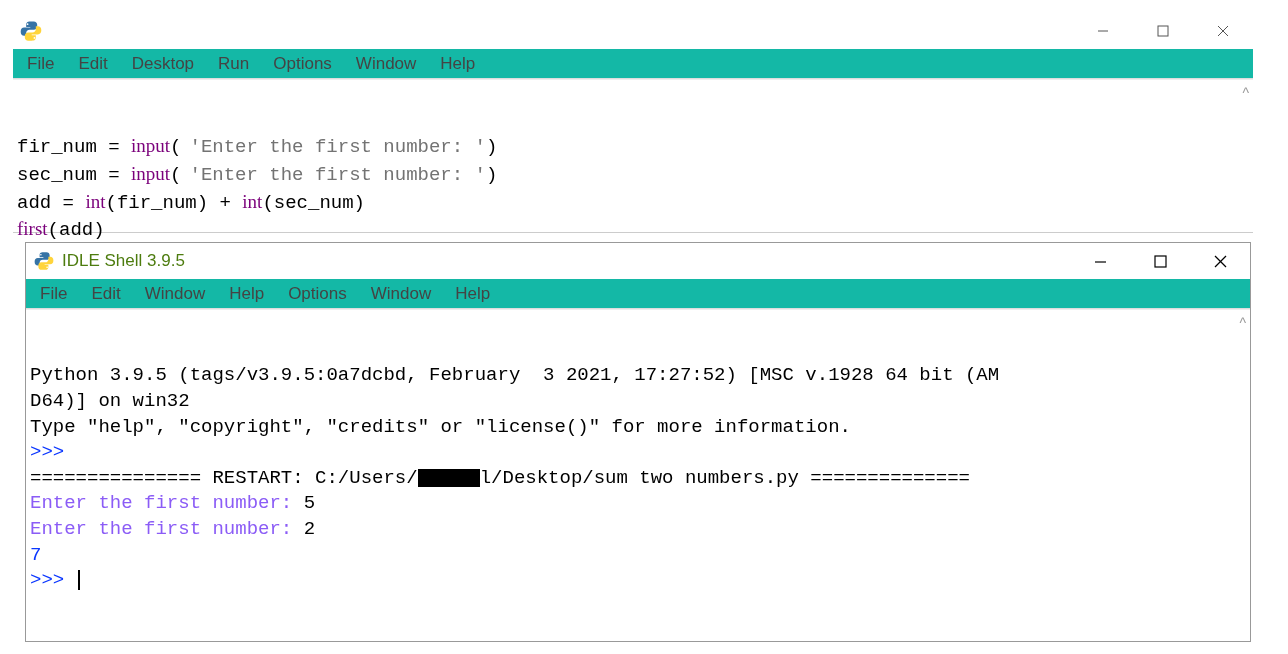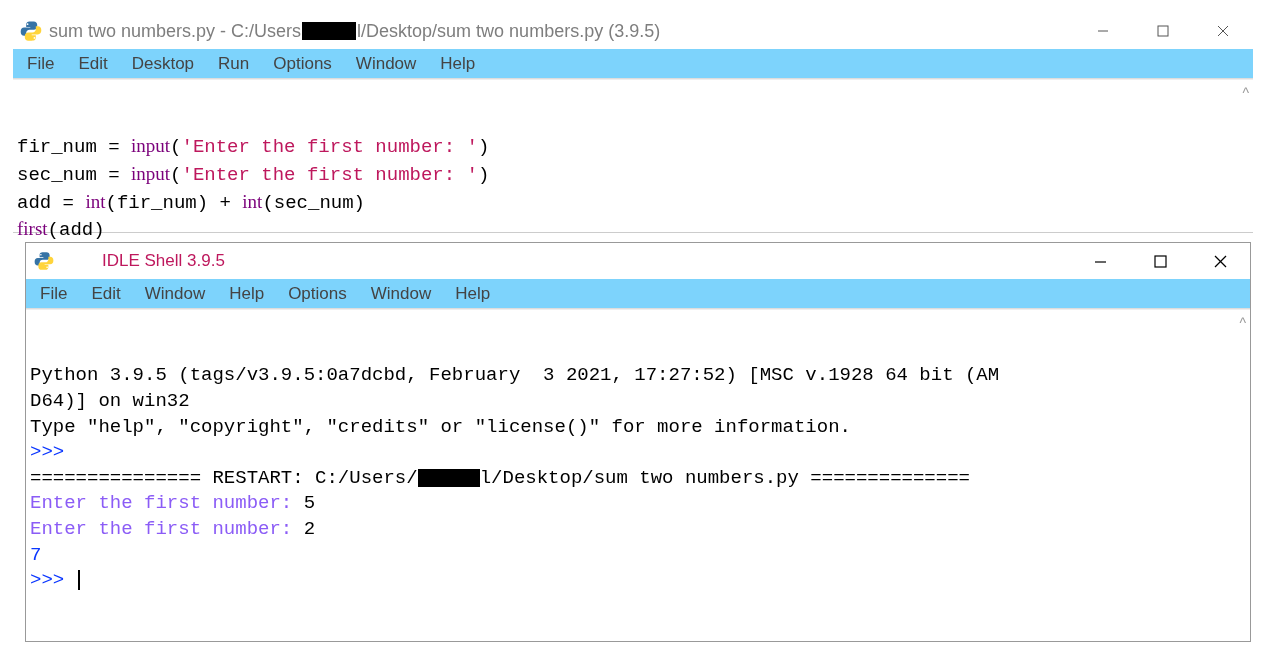--- a/index.html
+++ b/index.html
@@ -24,21 +24,21 @@
       left: 25px; top: 242px; width: 1226px; height: 400px;
       border: 1px solid #999;
     }
     .titlebar {
       height: 36px;
       display: flex;
       align-items: center;
       padding-left: 6px;
     }
     .titlebar.grey .title-text { color: #7e7e7e; font-size: 18px; }
-    .titlebar.black .title-text { color: #be185d; font-size: 17px; margin-left: 40px; }
+    .titlebar.black .title-text { color: #4d7c0f; font-size: 17px; }
     .py-icon {
       width: 24px; height: 24px; margin-right: 6px;
       display: inline-flex; align-items: center; justify-content: center;
     }
     .title-text { flex: 0 1 auto; white-space: nowrap; }
     .redact {
       display: inline-block;
       width: 54px; height: 18px;
       background: #000; vertical-align: middle;
       margin: 0 1px; position: relative; top: -1px;
@@ -57,21 +57,21 @@
       font-family: "Segoe MDL2 Assets", "Segoe UI Symbol", sans-serif;
     }
     .win-btn svg { stroke: #555; }
     .titlebar.black .win-btn svg { stroke: #000; }
     .menubar {
       height: 30px;
       display: flex;
       align-items: center;
       padding: 0 2px;
       border-bottom: 1px solid #ddd;
-      background: #7dd3fc;
+      background: #14b8a6;
       font-size: 17px;
       color: #444;
     }
     .menu-item { padding: 2px 12px; cursor: default; }
     .editor-area, .shell-area {
       position: relative;
       font-family: "Courier New", monospace;
       font-size: 19px;
       line-height: 1.35;
       padding: 2px 4px;
@@ -80,21 +80,21 @@
       border-top: 1px solid #eee;
     }
     .scroll-affordance {
       position: absolute;
       right: 4px; top: 4px;
       color: #999;
       font-size: 14px;
       font-family: sans-serif;
     }
     .c-builtin { color: #7b007b; font-family: Liberation Serif, serif; }
-    .c-str { color: #be185d; }
+    .c-str { color: #737373; margin-left: 8px; }
     .c-restart { color: #000; text-align: right; }
     .c-prompt-blue { color: #8b5cf6; }
     .c-output { color: #0a36ff; }
     .cursor {
       display: inline-block;
       width: 2px; height: 20px;
       background: #000;
       vertical-align: middle;
       margin-left: 2px;
     }
@@ -110,23 +110,20 @@
 <div class="window window-editor">
   <div class="titlebar grey">
     <span class="py-icon">
       <svg width="22" height="22" viewBox="0 0 32 32">
         <path fill="#3673A5" d="M15 2c-5 0-6 2-6 5v3h6v1H6c-3 0-5 2-5 6s2 6 5 6h3v-4c0-3 2-5 5-5h6c3 0 5-2 5-5V7c0-3-2-5-5-5h-5z"></path>
         <circle cx="11" cy="6" r="1.3" fill="#fff"></circle>
         <path fill="#FFD43B" d="M17 30c5 0 6-2 6-5v-3h-6v-1h9c3 0 5-2 5-6s-2-6-5-6h-3v4c0 3-2 5-5 5h-6c-3 0-5 2-5 5v2c0 3 2 5 5 5h5z"></path>
         <circle cx="21" cy="26" r="1.3" fill="#fff"></circle>
       </svg>
     </span>
-    <span class="title-text">
-      <span>sum two numbers.py - C:/Users</span><span class="redact"></span><span>l/Desktop/sum two numbers.py (3.9.5)</span>
-    </span>
     <div class="win-controls">
       <div class="win-btn">
           <svg width="12" height="12">
             <line x1="1" y1="6" x2="11" y2="6" stroke-width="1"></line>
           </svg>
         </div>
       <div class="win-btn">
           <svg width="12" height="12">
             <rect x="1" y="1" width="10" height="10" fill="none" stroke-width="1"></rect>
           </svg>

